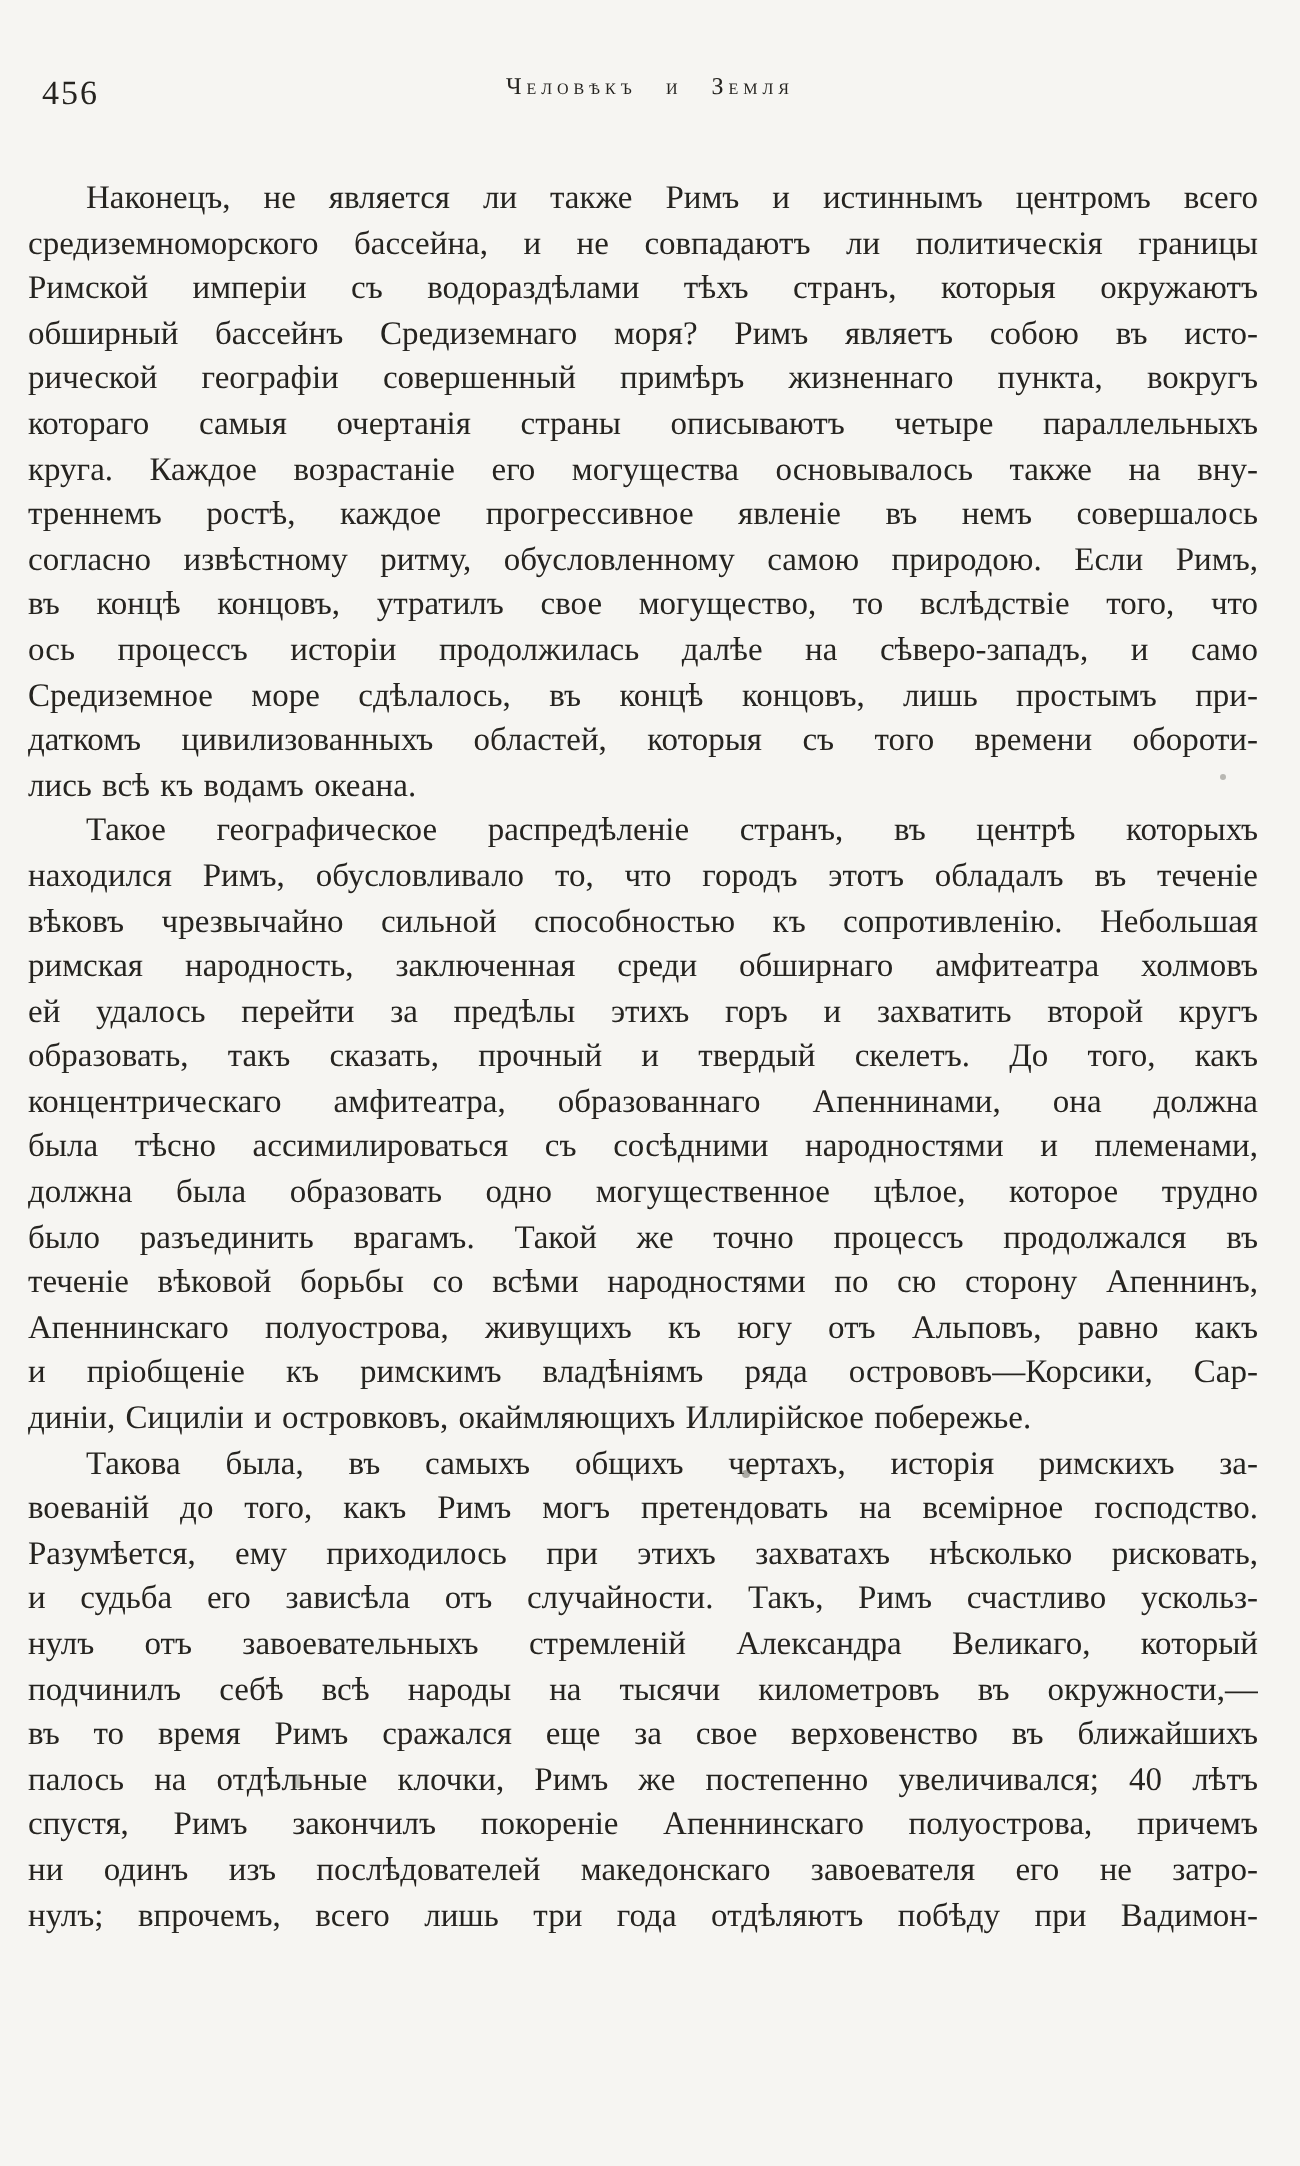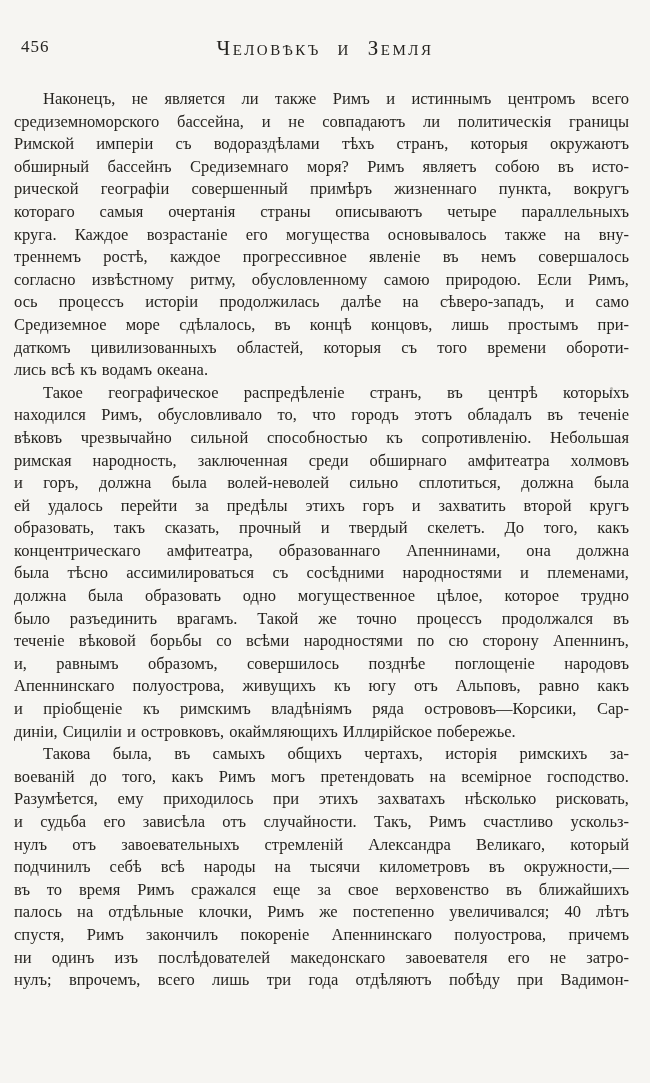--- a/index.html
+++ b/index.html
@@ -31,21 +31,21 @@
   }
   .page-number {
     position: absolute;
     left: 21px;
     top: 1px;
     font-size: 17px;
     letter-spacing: 1px;
   }
   .running-title {
     text-align: center;
-    font-size: 21px;
+    font-size: 12px;
     font-variant: small-caps;
     letter-spacing: 2.5px;
     word-spacing: 9px;
   }
   
   .text-block {
     position: absolute;
     top: 88px;
     left: 14px;
     width: 615px;
@@ -91,39 +91,38 @@
   <div class="paragraph">
         <div class="line indent">Наконецъ, не является ли также Римъ и истиннымъ центромъ всего</div>
         <div class="line">средиземноморского бассейна, и не совпадаютъ ли политическія границы</div>
         <div class="line">Римской имперіи съ водораздѣлами тѣхъ странъ, которыя окружаютъ</div>
         <div class="line">обширный бассейнъ Средиземнаго моря? Римъ являетъ собою въ исто-</div>
         <div class="line">рической географіи совершенный примѣръ жизненнаго пункта, вокругъ</div>
         <div class="line">котораго самыя очертанія страны описываютъ четыре параллельныхъ</div>
         <div class="line">круга. Каждое возрастаніе его могущества основывалось также на вну-</div>
         <div class="line">треннемъ ростѣ, каждое прогрессивное явленіе въ немъ совершалось</div>
         <div class="line">согласно извѣстному ритму, обусловленному самою природою. Если Римъ,</div>
+        <div class="line">въ концѣ концовъ, утратилъ свое могущество, то вслѣдствіе того, что</div>
         <div class="line">ось процессъ исторіи продолжилась далѣе на сѣверо-западъ, и само</div>
         <div class="line">Средиземное море сдѣлалось, въ концѣ концовъ, лишь простымъ при-</div>
         <div class="line">даткомъ цивилизованныхъ областей, которыя съ того времени обороти-</div>
         <div class="line para-end">лись всѣ къ водамъ океана.</div>
       </div>
       <div class="paragraph">
         <div class="line indent">Такое географическое распредѣленіе странъ, въ центрѣ которыхъ</div>
         <div class="line">находился Римъ, обусловливало то, что городъ этотъ обладалъ въ теченіе</div>
         <div class="line">вѣковъ чрезвычайно сильной способностью къ сопротивленію. Небольшая</div>
         <div class="line">римская народность, заключенная среди обширнаго амфитеатра холмовъ</div>
-        <div class="line">и горъ, должна была волей-неволей сильно сплотиться, должна была</div>
         <div class="line">ей удалось перейти за предѣлы этихъ горъ и захватить второй кругъ</div>
         <div class="line">образовать, такъ сказать, прочный и твердый скелетъ. До того, какъ</div>
         <div class="line">концентрическаго амфитеатра, образованнаго Апеннинами, она должна</div>
         <div class="line">была тѣсно ассимилироваться съ сосѣдними народностями и племенами,</div>
         <div class="line">должна была образовать одно могущественное цѣлое, которое трудно</div>
         <div class="line">было разъединить врагамъ. Такой же точно процессъ продолжался въ</div>
         <div class="line">теченіе вѣковой борьбы со всѣми народностями по сю сторону Апеннинъ,</div>
-        <div class="line">и, равнымъ образомъ, совершилось позднѣе поглощеніе народовъ</div>
         <div class="line">Апеннинскаго полуострова, живущихъ къ югу отъ Альповъ, равно какъ</div>
         <div class="line">и пріобщеніе къ римскимъ владѣніямъ ряда острововъ—Корсики, Сар-</div>
         <div class="line para-end">диніи, Сициліи и островковъ, окаймляющихъ Иллирійское побережье.</div>
       </div>
       <div class="paragraph">
         <div class="line indent">Такова была, въ самыхъ общихъ чертахъ, исторія римскихъ за-</div>
         <div class="line">воеваній до того, какъ Римъ могъ претендовать на всемірное господство.</div>
         <div class="line">Разумѣется, ему приходилось при этихъ захватахъ нѣсколько рисковать,</div>
         <div class="line">и судьба его зависѣла отъ случайности. Такъ, Римъ счастливо ускольз-</div>
         <div class="line">нулъ отъ завоевательныхъ стремленій Александра Великаго, который</div>

